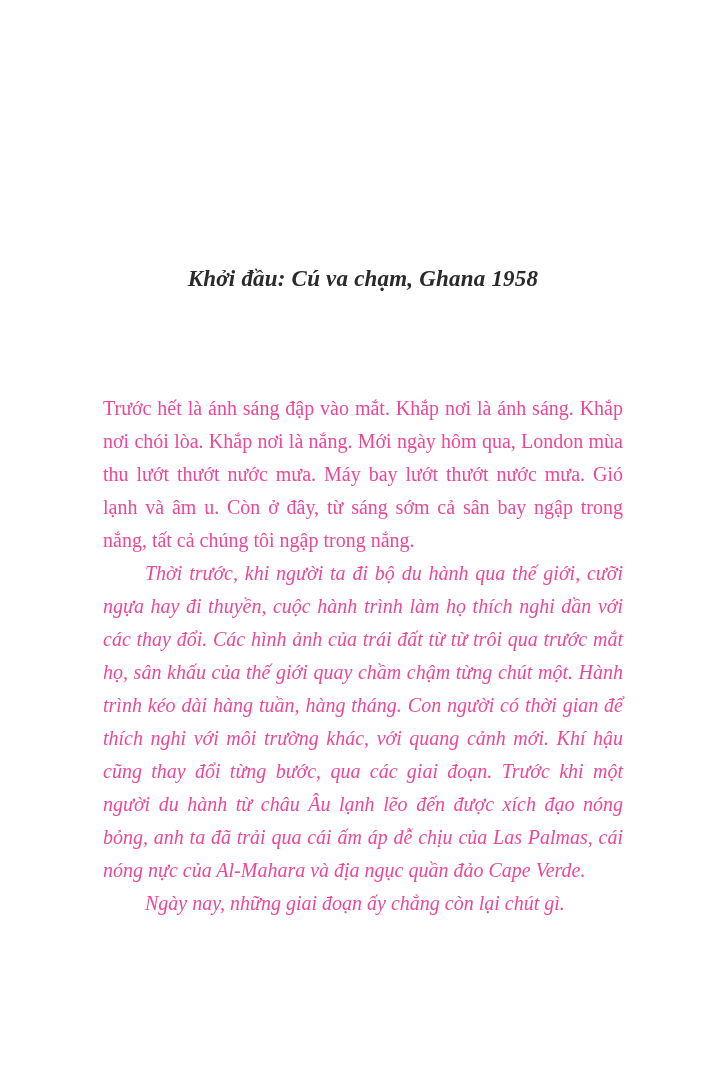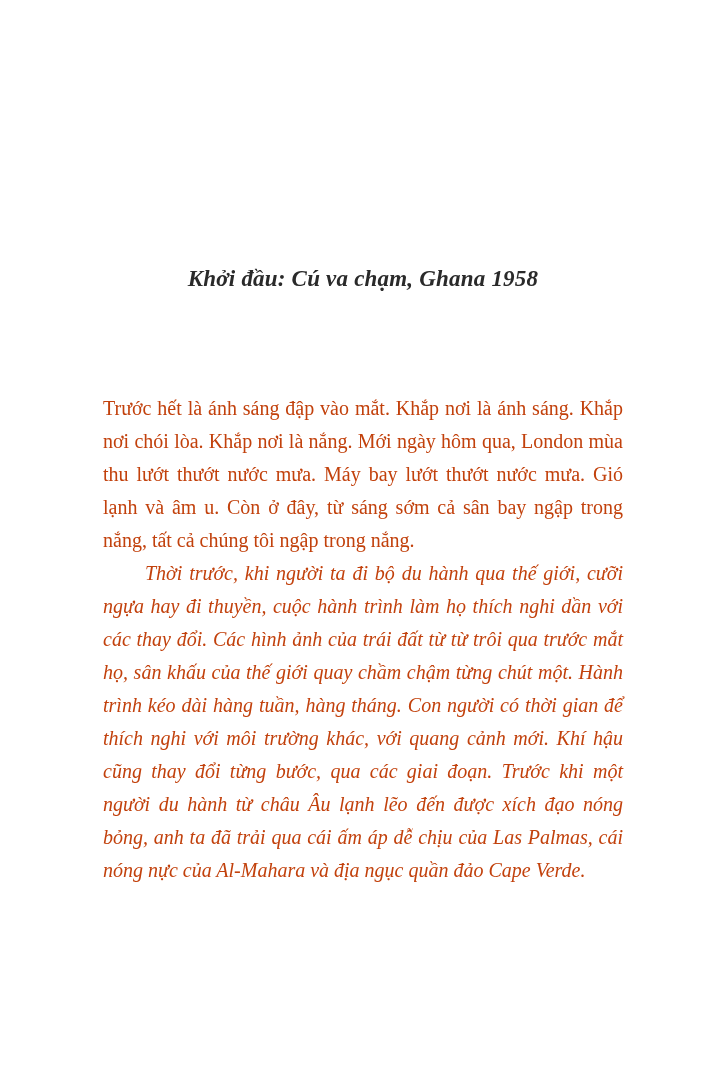--- a/index.html
+++ b/index.html
@@ -34,31 +34,32 @@
   }
   .body-text {
     margin-top: 100px;
   }
   .body-text p {
     margin: 0;
     font-size: 20px;
     line-height: 33px;
     text-align: justify;
     text-justify: inter-word;
-    color: #c2410c;
+    color: #ec4899;
   }
   .body-text p.indented {
     text-indent: 42px;
     font-style: italic;
   }
 </style>
 </head>
 <body>
 
 <div class="book-page">
   <div class="text-column">
     <h1 class="chapter-title">Khởi đầu: Cú va chạm, Ghana 1958</h1>
     <div class="body-text">
       <p>Trước hết là ánh sáng đập vào mắt. Khắp nơi là ánh sáng. Khắp nơi chói lòa. Khắp nơi là nắng. Mới ngày hôm qua, London mùa thu lướt thướt nước mưa. Máy bay lướt thướt nước mưa. Gió lạnh và âm u. Còn ở đây, từ sáng sớm cả sân bay ngập trong nắng, tất cả chúng tôi ngập trong nắng.</p>
       <p class="indented">Thời trước, khi người ta đi bộ du hành qua thế giới, cưỡi ngựa hay đi thuyền, cuộc hành trình làm họ thích nghi dần với các thay đổi. Các hình ảnh của trái đất từ từ trôi qua trước mắt họ, sân khấu của thế giới quay chầm chậm từng chút một. Hành trình kéo dài hàng tuần, hàng tháng. Con người có thời gian để thích nghi với môi trường khác, với quang cảnh mới. Khí hậu cũng thay đổi từng bước, qua các giai đoạn. Trước khi một người du hành từ châu Âu lạnh lẽo đến được xích đạo nóng bỏng, anh ta đã trải qua cái ấm áp dễ chịu của Las Palmas, cái nóng nực của Al-Mahara và địa ngục quần đảo Cape Verde.</p>
+      <p class="indented">Ngày nay, những giai đoạn ấy chẳng còn lại chút gì.</p>
     </div>
   </div>
 </div>
 
 </body></html>

